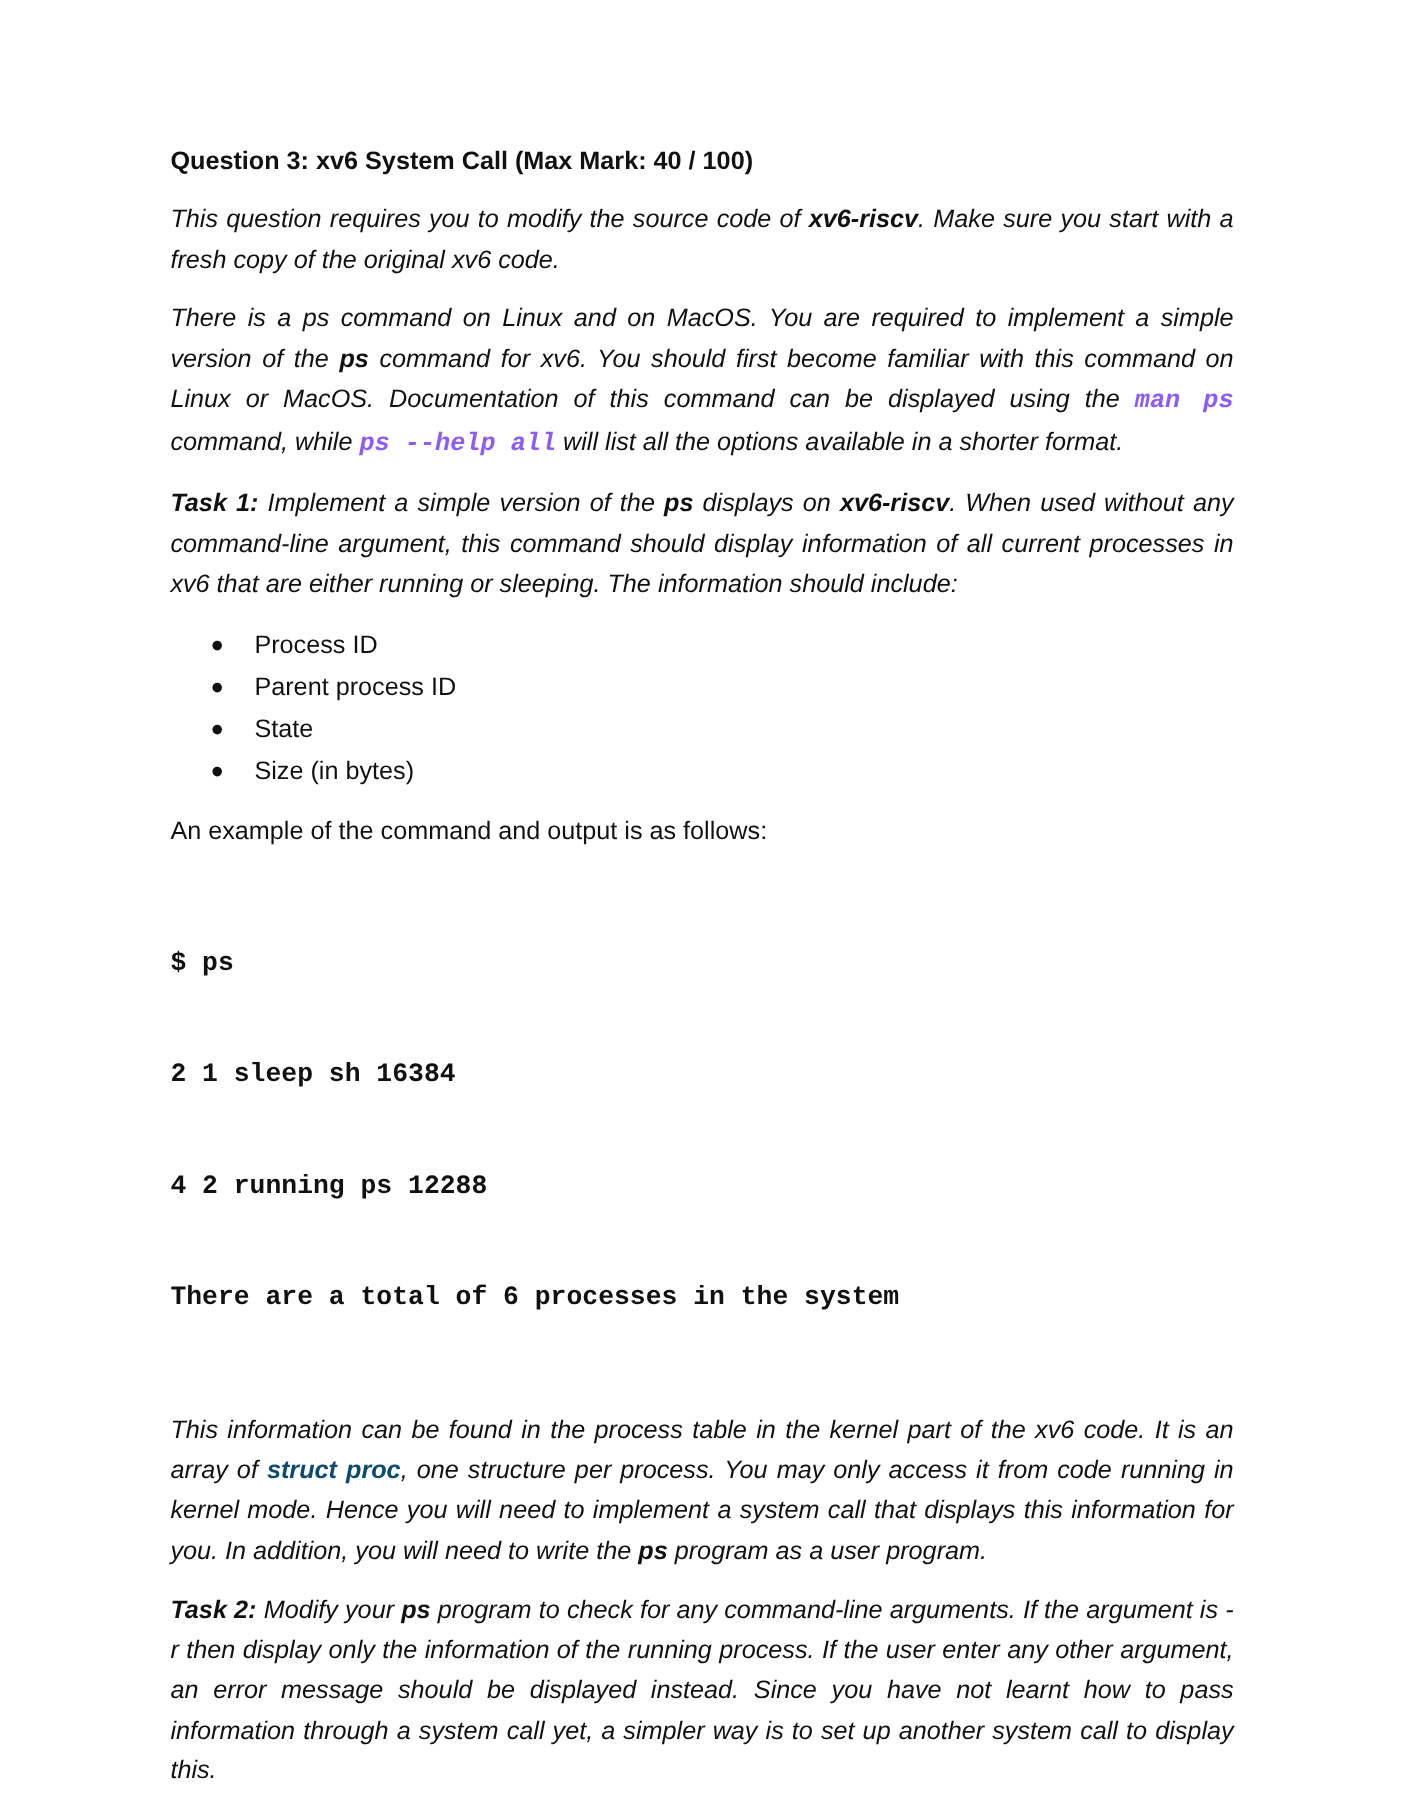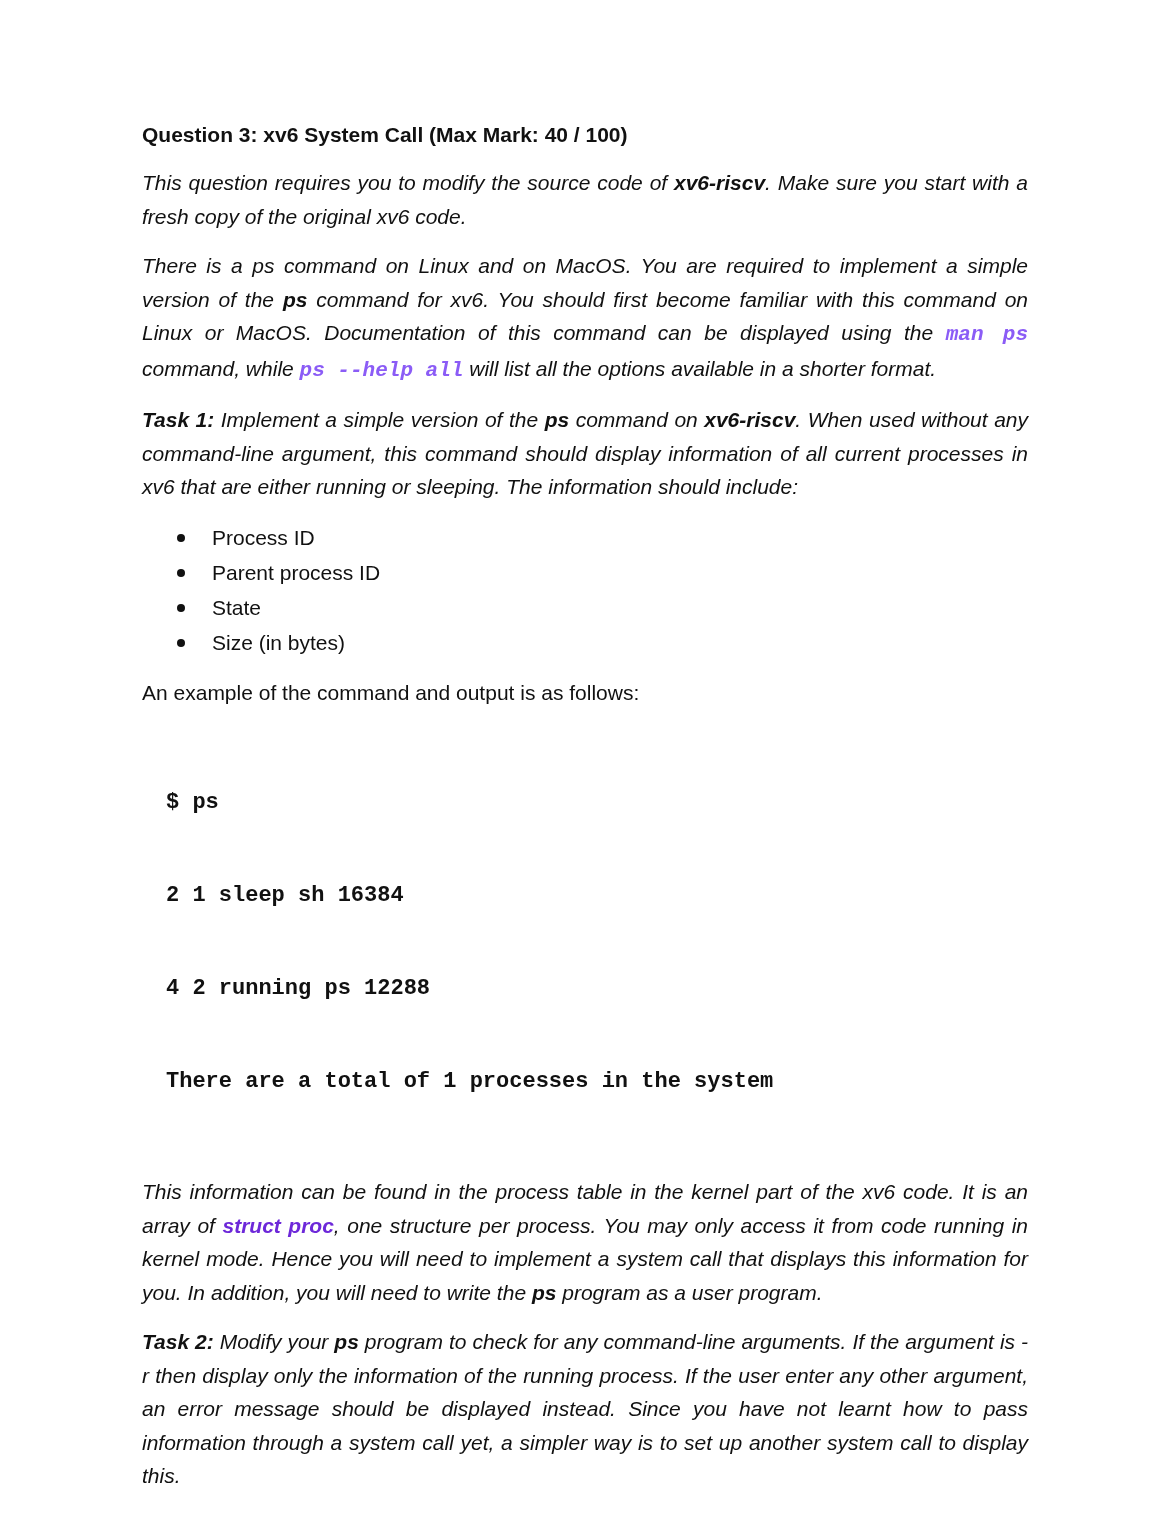--- a/index.html
+++ b/index.html
@@ -4,54 +4,54 @@
 <style>
   html, body { margin: 0; padding: 0; background: #ffffff; }
   body { width: 1170px; height: 1516px; position: relative; overflow: hidden;
          font-family: "Liberation Sans", "DejaVu Sans", sans-serif; color: #111111; }
   .page { position: absolute; left: 142px; top: 118px; width: 886px; }
   .heading { font-weight: bold; font-size: 21px; line-height: 34px; margin: 0 0 14px 0; }
   p { font-size: 21px; line-height: 33.5px; margin: 0 0 16px 0; }
   p.justify { text-align: justify; font-style: italic; }
   .b { font-weight: bold; }
   .code-blue { font-family: "Liberation Mono", "DejaVu Sans Mono", monospace; font-weight: bold; color: #8b5cf6; }
-  .bold-blue { font-weight: bold; color: #6d28d9; }
+  .bold-blue { font-weight: bold; color: #0c4a6e; }
   ul.bullets { list-style: none; margin: 0 0 16px 0; padding: 0; }
   ul.bullets li { position: relative; padding-left: 70px; font-size: 21px; line-height: 35px; }
   ul.bullets li .dot { position: absolute; left: 35px; top: 14px; width: 8px; height: 8px; border-radius: 50%; background: #111; }
   .terminal { font-family: "Liberation Mono", "DejaVu Sans Mono", monospace; font-weight: bold;
               font-size: 22px; line-height: 31px; margin: 0 0 16px 0; white-space: pre; }
-  .terminal div { height: 31px; margin-left: 24px; }
+  .terminal div { height: 31px; }
 </style>
 </head>
 <body>
 
 <div class="page">
 
   <div class="heading">Question 3: xv6 System Call (Max Mark: 40 / 100)</div>
 
   <p class="justify"><span>This question requires you to modify the source code of </span><span class="b">xv6-riscv</span><span>. Make sure you start with a fresh copy of the original xv6 code.</span></p>
 
   <p class="justify"><span>There is a ps command on Linux and on MacOS. You are required to implement a simple version of the </span><span class="b">ps</span><span> command for xv6. You should first become familiar with this command on Linux or MacOS. Documentation of this command can be displayed using the </span><span class="code-blue">man ps</span><span> command, while </span><span class="code-blue">ps --help all</span><span> will list all the options available in a shorter format.</span></p>
 
-  <p class="justify"><span class="b">Task 1:</span><span> Implement a simple version of the </span><span class="b">ps</span><span> command on </span><span class="b">xv6-riscv</span><span>. When used without any command-line argument, this command should display information of all current processes in xv6 that are either running or sleeping. The information should include:</span></p>
+  <p class="justify"><span class="b">Task 1:</span><span> Implement a simple version of the </span><span class="b">ps</span><span> displays on </span><span class="b">xv6-riscv</span><span>. When used without any command-line argument, this command should display information of all current processes in xv6 that are either running or sleeping. The information should include:</span></p>
 
   <ul class="bullets">
     <li><span class="dot"></span><span>Process ID</span></li>
     <li><span class="dot"></span><span>Parent process ID</span></li>
     <li><span class="dot"></span><span>State</span></li>
     <li><span class="dot"></span><span>Size (in bytes)</span></li>
   </ul>
 
   <p>An example of the command and output is as follows:</p>
 
   <div class="terminal">
     <div>$ ps</div>
     <div>2 1 sleep sh 16384</div>
     <div>4 2 running ps 12288</div>
-    <div>There are a total of 1 processes in the system</div>
+    <div>There are a total of 6 processes in the system</div>
   </div>
 
   <p class="justify"><span>This information can be found in the process table in the kernel part of the xv6 code. It is an array of </span><span class="bold-blue">struct proc</span><span>, one structure per process. You may only access it from code running in kernel mode. Hence you will need to implement a system call that displays this information for you. In addition, you will need to write the </span><span class="b">ps</span><span> program as a user program.</span></p>
 
   <p class="justify"><span class="b">Task 2:</span><span> Modify your </span><span class="b">ps</span><span> program to check for any command-line arguments. If the argument is -r then display only the information of the running process. If the user enter any other argument, an error message should be displayed instead. Since you have not learnt how to pass information through a system call yet, a simpler way is to set up another system call to display this.</span></p>
 
 </div>
 
 </body></html>

